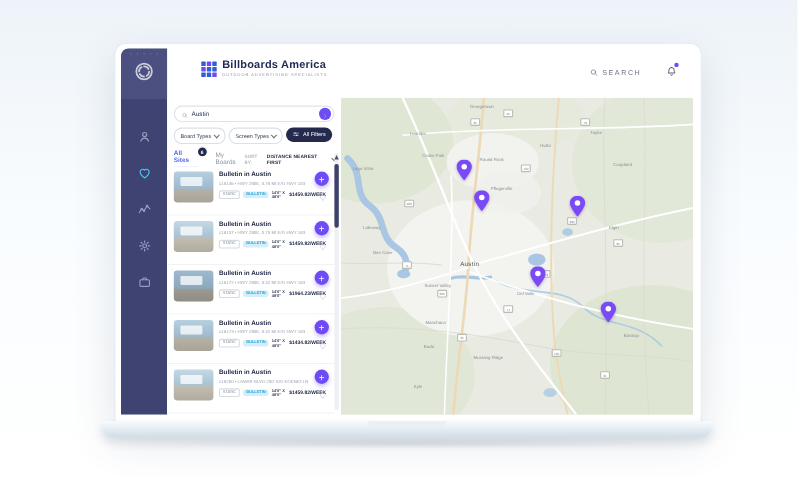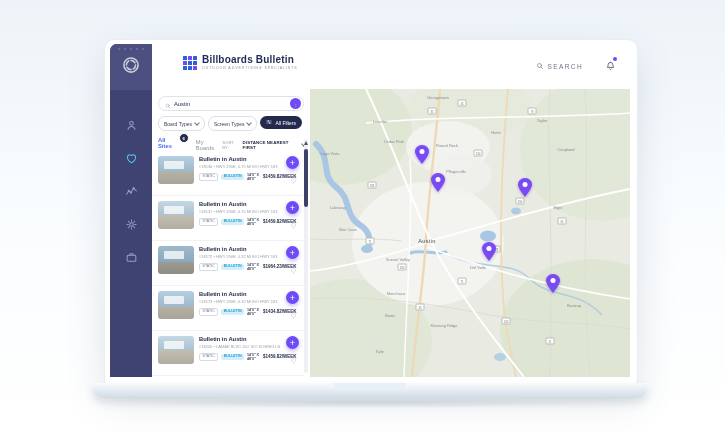--- a/index.html
+++ b/index.html
@@ -189,21 +189,21 @@
               <i></i>
               <i></i>
               <i></i>
               <i></i>
               <i></i>
               <i></i>
               <i></i>
               <i></i>
           </span>
           <span class="brand-txt">
-            <span class="brand-name">Billboards Bulletin</span>
+            <span class="brand-name">Billboards America</span>
             <span class="brand-tag">OUTDOOR ADVERTISING SPECIALISTS</span>
           </span>
         </div>
         <div class="top-right">
           <div class="top-search">
             <span id="top-search-icon"><svg viewBox="0 0 24 24" fill="none" stroke="currentColor" stroke-width="1.9" stroke-linecap="round" stroke-linejoin="round" width="100%" height="100%">
                   <circle cx="10.5" cy="10.5" r="6"></circle>
                   <path d="M15 15l5 5"></path>
                 </svg></span>
             <span>SEARCH</span>

